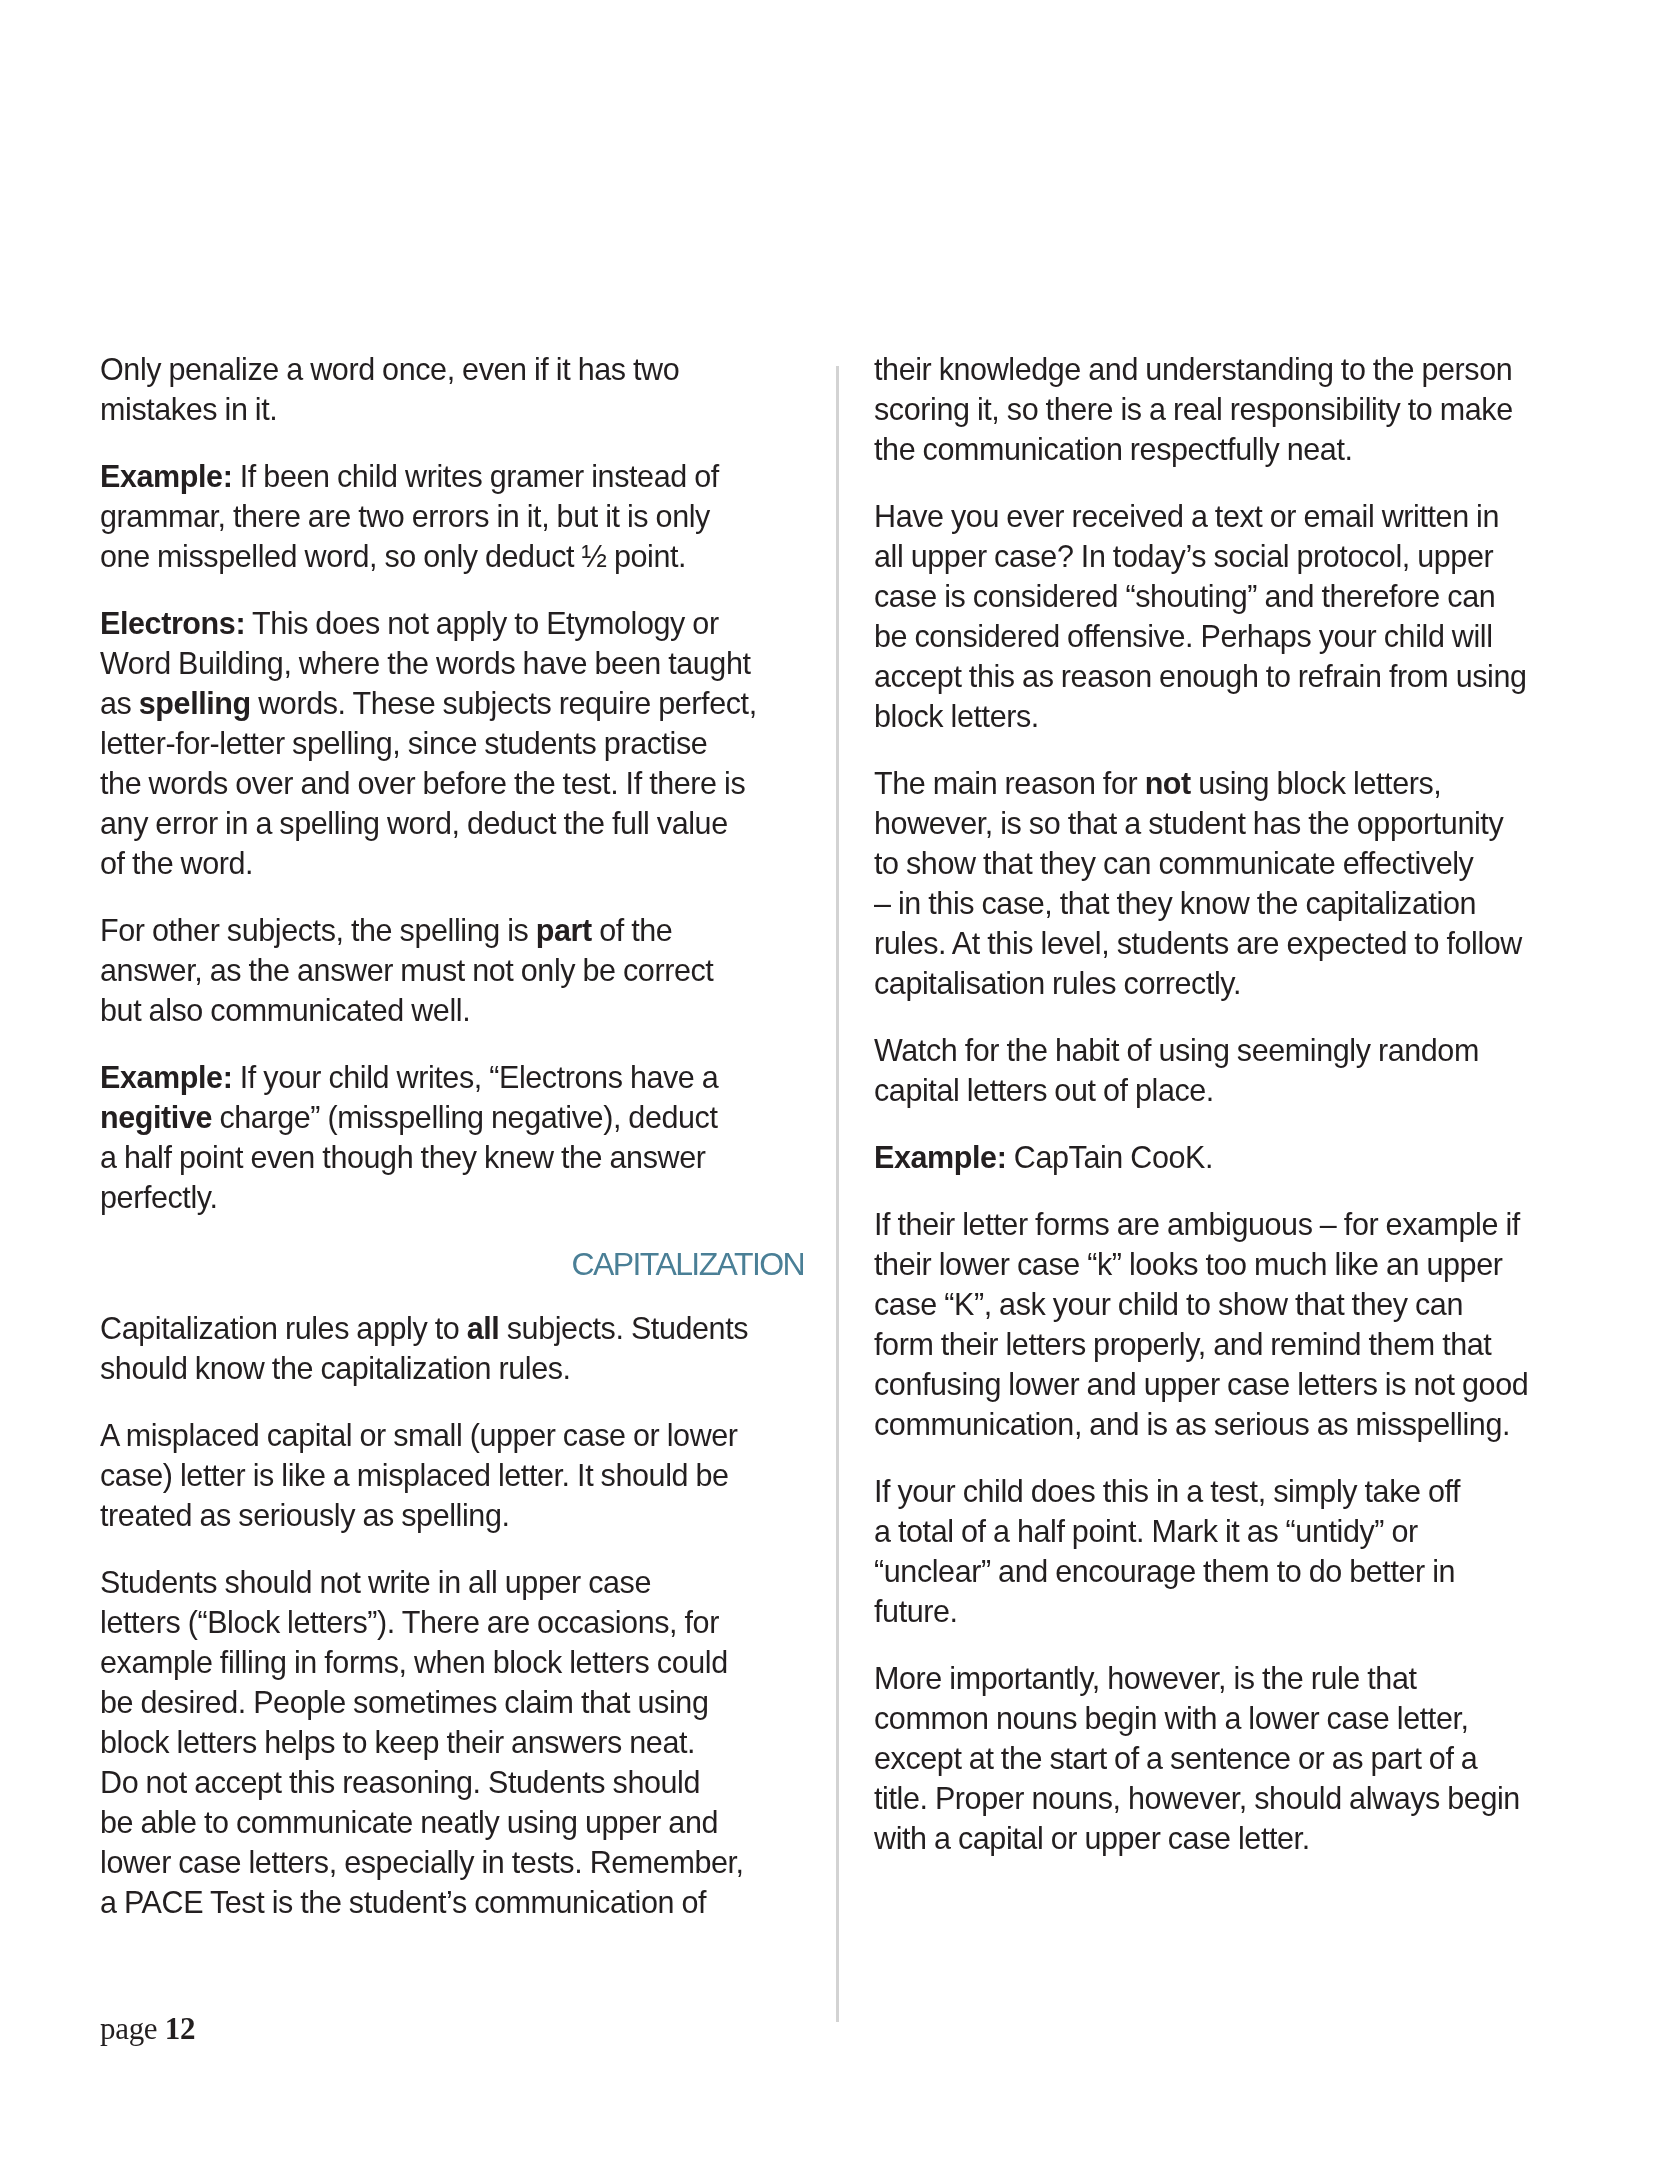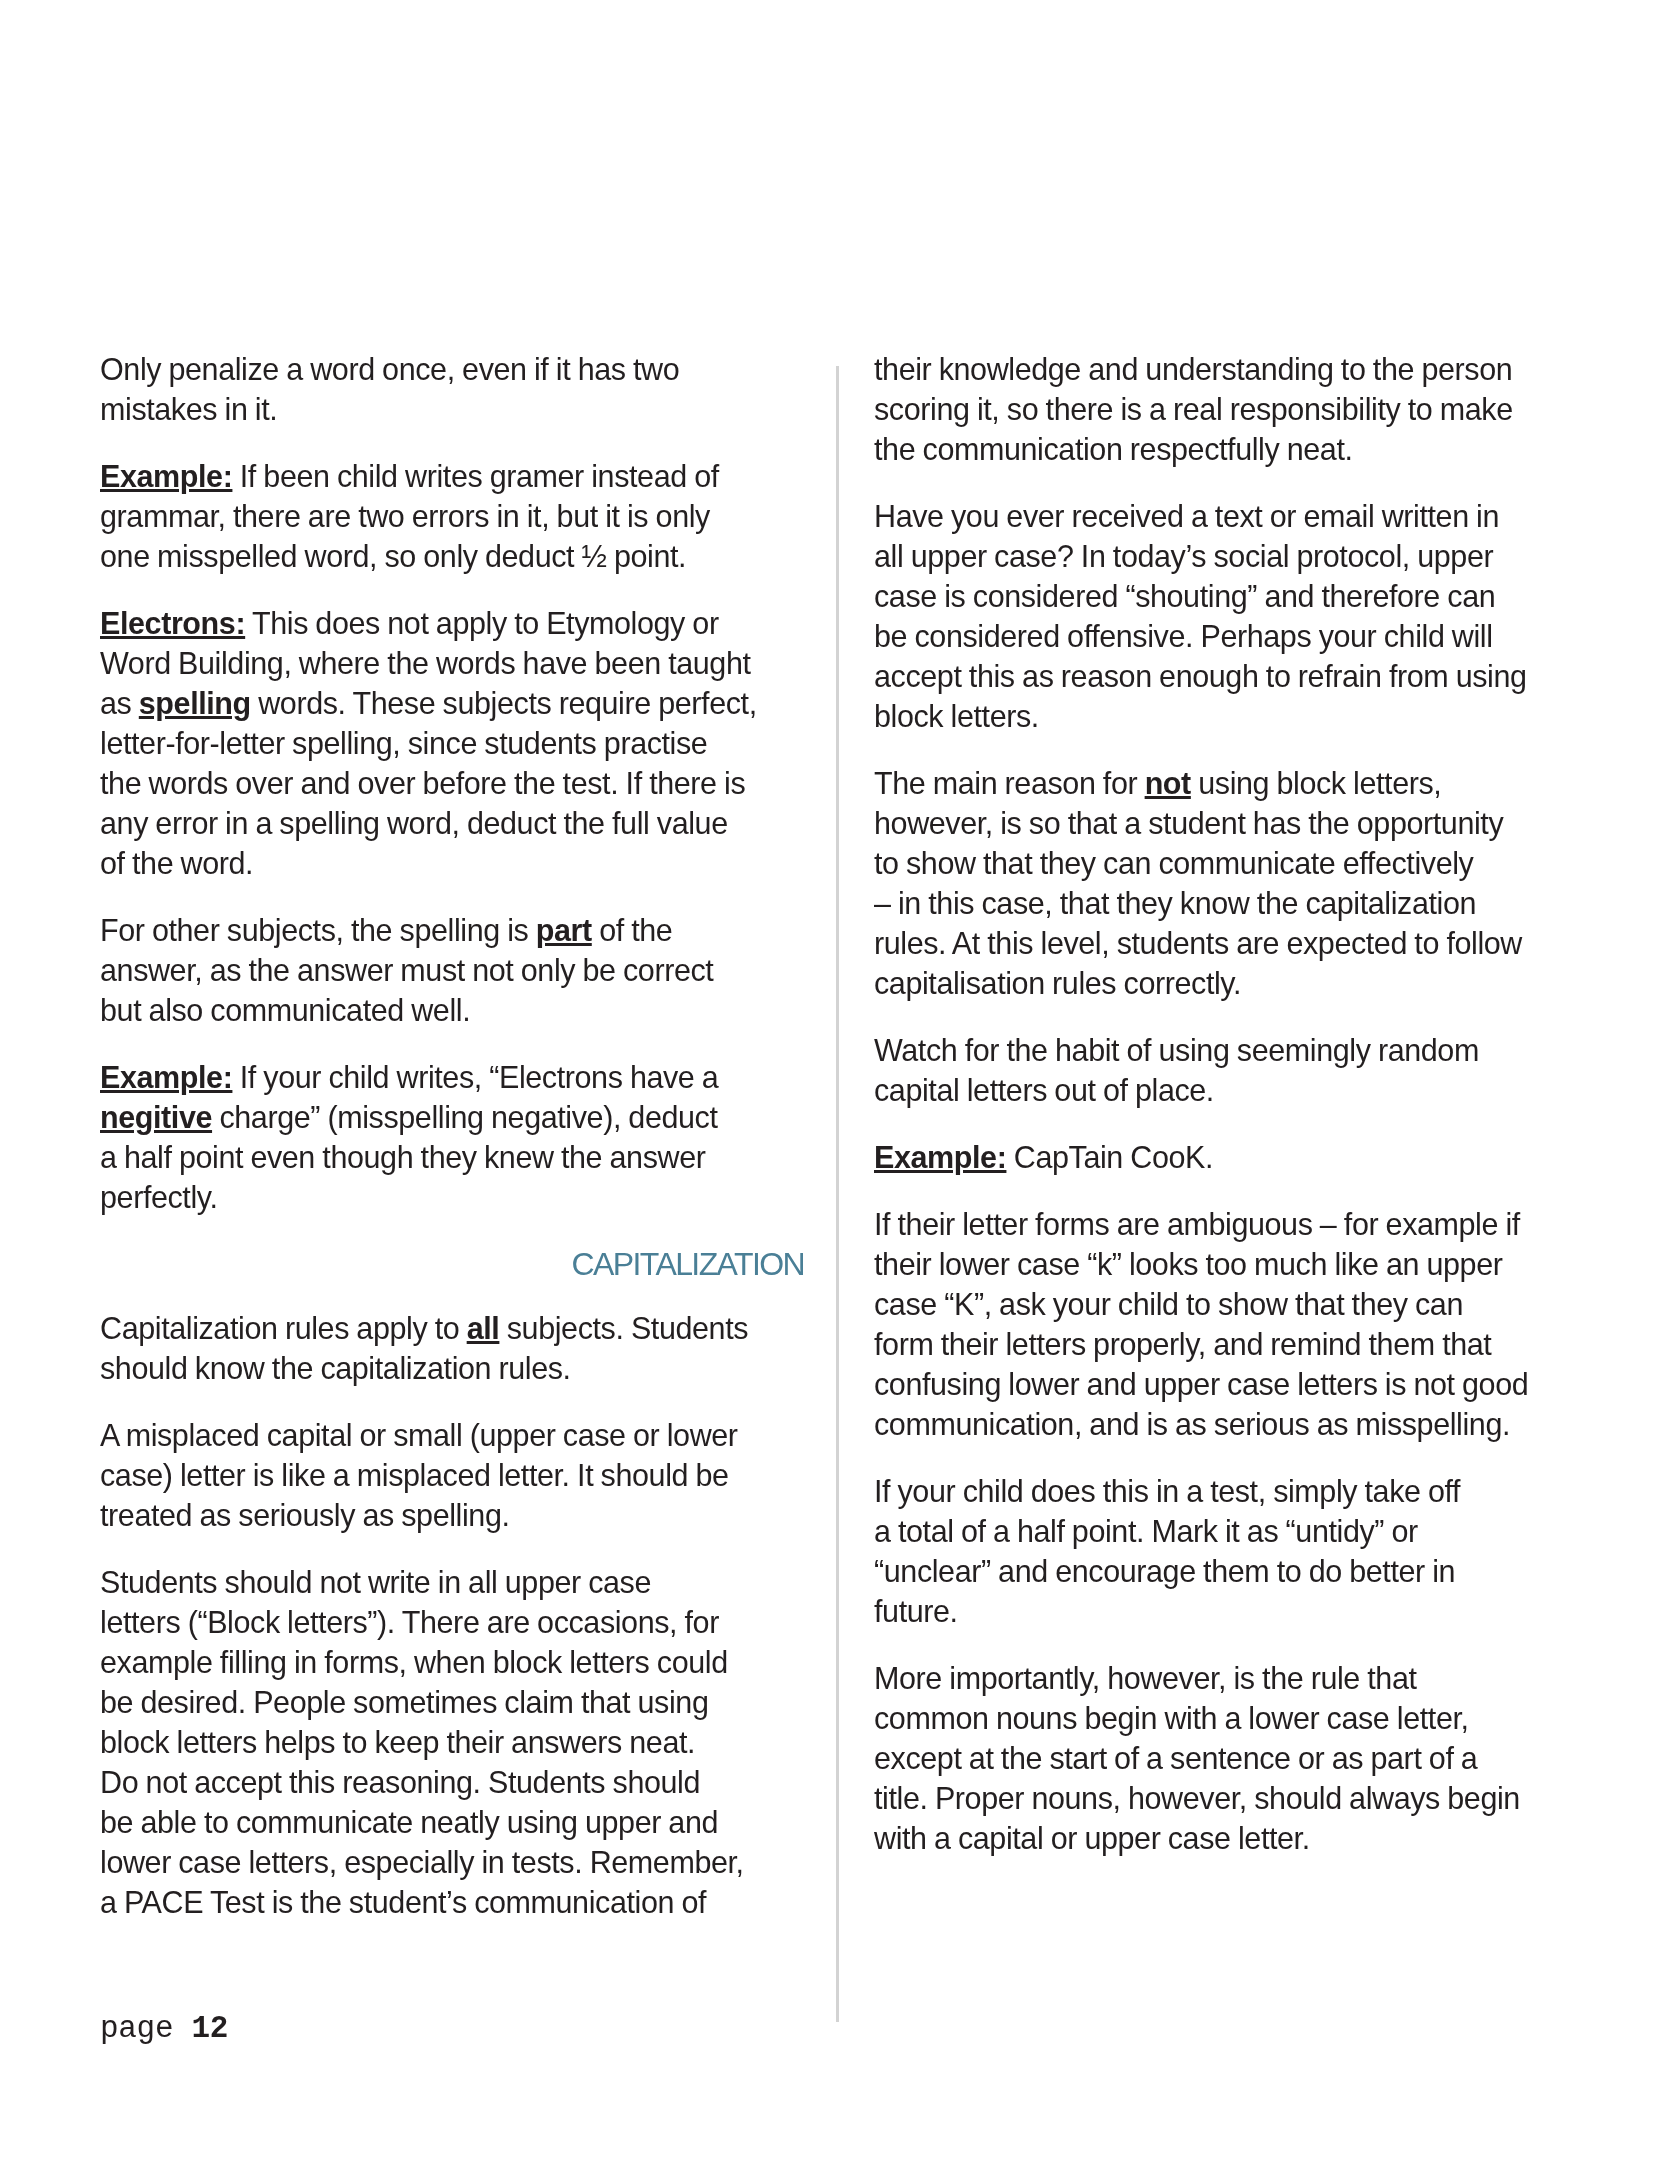--- a/index.html
+++ b/index.html
@@ -29,21 +29,21 @@
       font-size: 30.5px;
       line-height: 40px;
       letter-spacing: -0.4px;
       word-spacing: -0.7px;
     }
     .col-left { left: 100px; }
     .col-right { left: 874px; }
     .para {
       margin: 0 0 27px 0;
     }
-    .para b { font-weight: bold; text-decoration: underline; }
+    .para b { font-weight: bold; }
     .heading {
       margin: 2.7px 0 23px 0;
       color: #4a7f96;
       font-family: "Liberation Sans", sans-serif;
       font-weight: normal;
       font-size: 32px;
       line-height: 41px;
       letter-spacing: -1.6px;
     }
     .divider {
@@ -51,21 +51,21 @@
       left: 836px;
       top: 366px;
       width: 3.4px;
       height: 1656px;
       background: #d3d3d3;
     }
     .footer {
       position: absolute;
       left: 100px;
       top: 2008px;
-      font-family: Liberation Mono, monospace;
+      font-family: Liberation Serif, serif;
       font-size: 31px;
       line-height: 41px;
       color: #231f20;
       letter-spacing: -0.3px;
     }
     .footer .num { font-weight: bold; }
     .line { display: block; white-space: nowrap; }
   </style>
 </head>
 <body style="color: rgb(35, 31, 32);">

